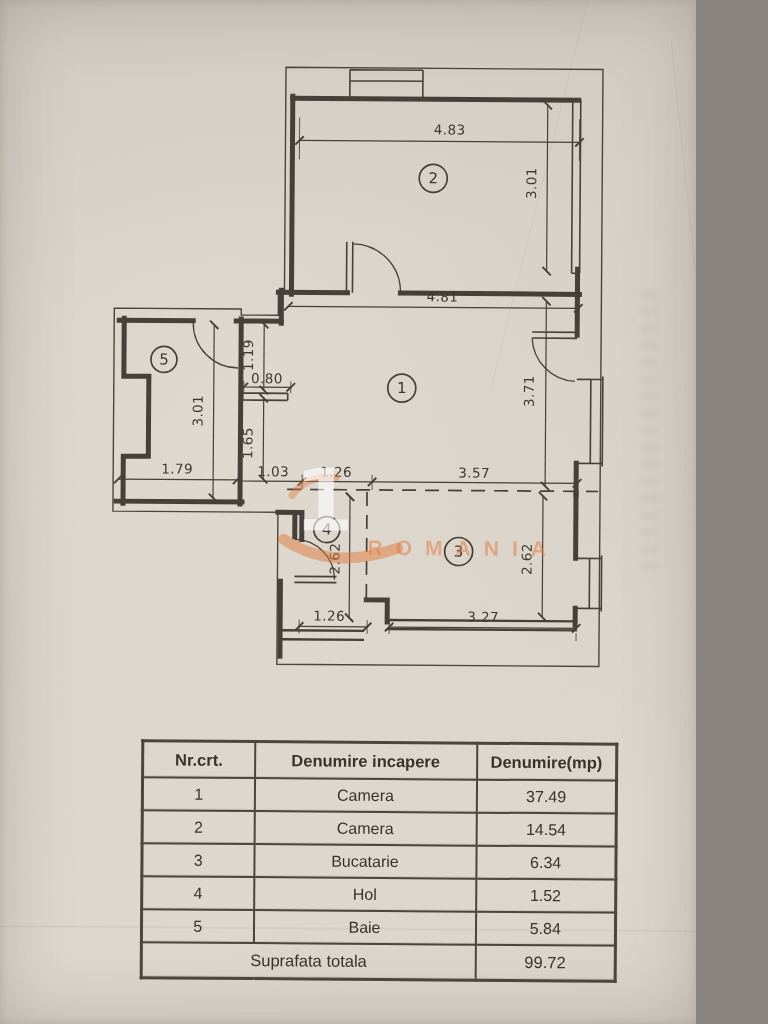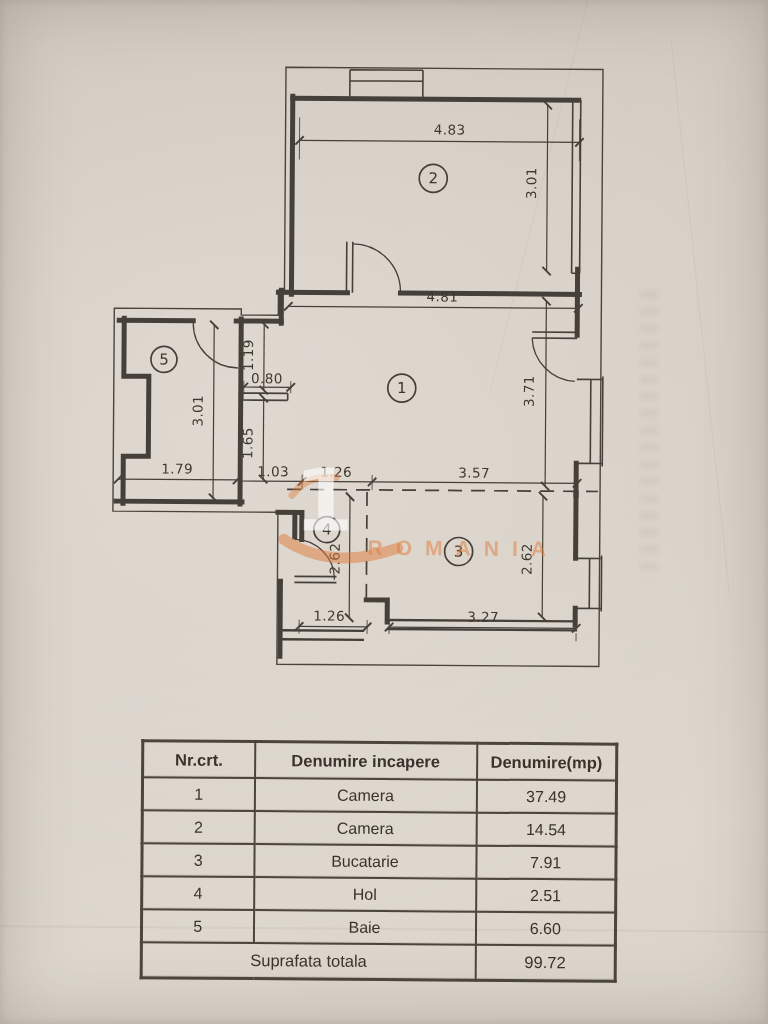--- a/index.html
+++ b/index.html
@@ -1,17 +1,17 @@
 <!DOCTYPE html>
 <html><head>
 <meta charset="utf-8">
 <style>
   html,body{margin:0;padding:0;background:#8a8580;}
   .page{
-    position:relative;width:768px;height:1024px;overflow:hidden;
+    position:relative;width:696px;height:1024px;overflow:hidden;
     background:
       radial-gradient(130% 90% at 30% 40%, rgba(255,252,246,.20), rgba(0,0,0,0) 60%),
       linear-gradient(168deg, #cfc8bf 0%, #d6cfc6 28%, #d8d1c8 55%, #ddd7ce 82%, #d9d3ca 100%);
     box-shadow: inset 0 0 70px rgba(92,82,70,.28), inset 0 0 8px rgba(92,82,70,.18);
     font-family:"Liberation Sans", sans-serif;
   }
   
   .crease{position:absolute;background:rgba(82,72,60,.06);pointer-events:none;}
   .crease.h1{left:0;top:928px;width:768px;height:2px;transform:rotate(.4deg);}
   .crease.d1{left:540px;top:-20px;width:1px;height:420px;transform:rotate(14deg);}
@@ -234,31 +234,31 @@
       <td>37.49</td>
     </tr>
     <tr>
       <td>2</td>
       <td>Camera</td>
       <td>14.54</td>
     </tr>
     <tr>
       <td>3</td>
       <td>Bucatarie</td>
-      <td>7.91</td>
+      <td>6.34</td>
     </tr>
     <tr>
       <td>4</td>
       <td>Hol</td>
-      <td>2.51</td>
+      <td>1.52</td>
     </tr>
     <tr>
       <td>5</td>
       <td>Baie</td>
-      <td>6.60</td>
+      <td>5.84</td>
     </tr>
     <tr class="total">
       <td colspan="2">Suprafata totala</td>
       <td>99.72</td>
     </tr>
   </tbody>
       </table>
 
   </div>
 </div>

